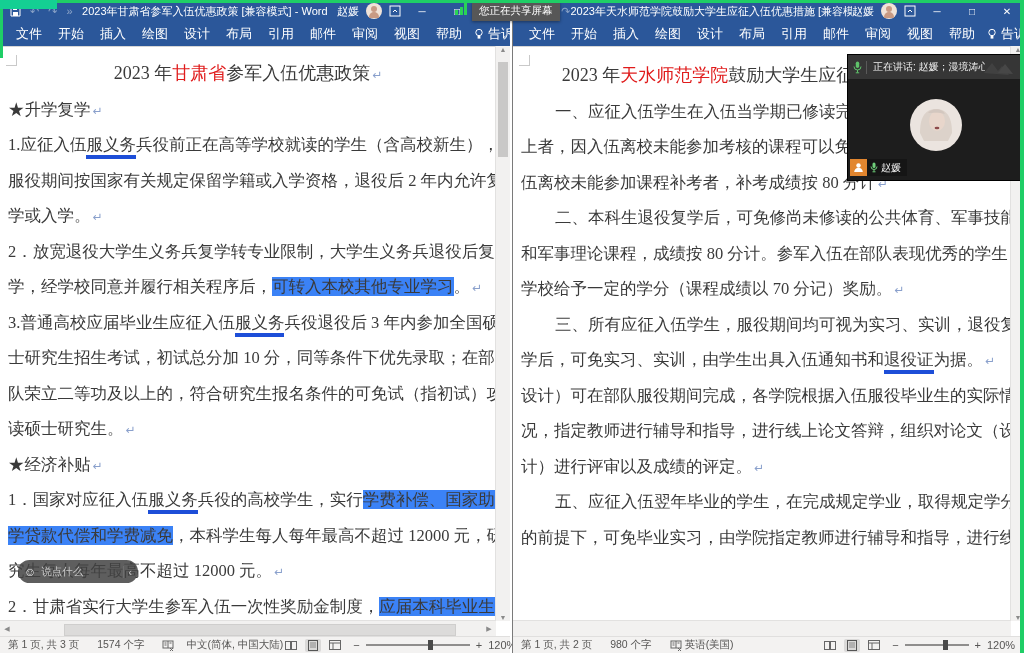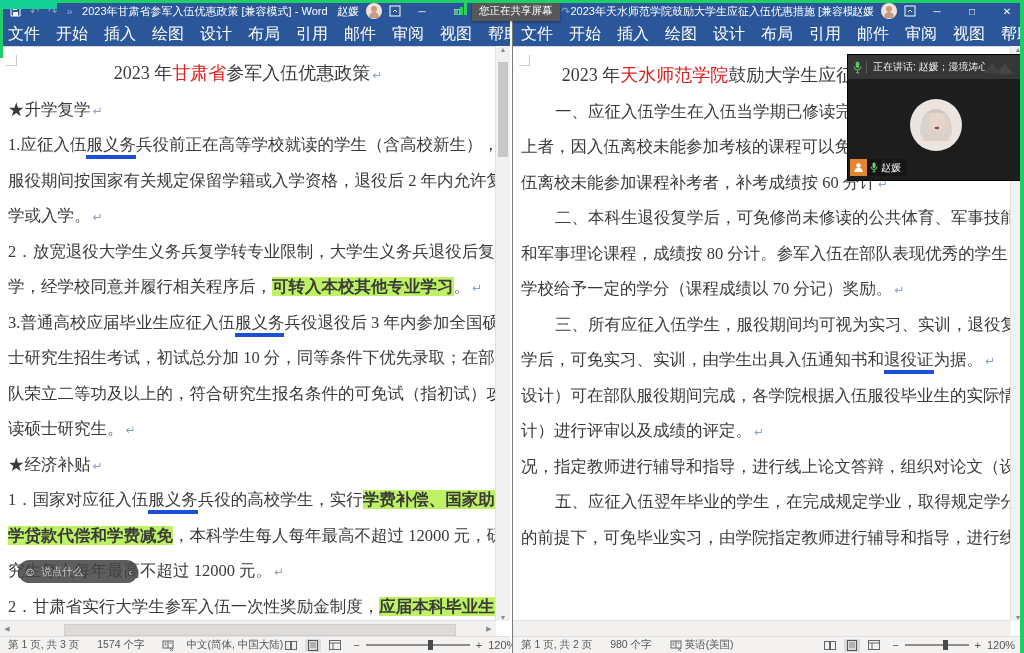--- a/index.html
+++ b/index.html
@@ -11,34 +11,34 @@
   .win.right{left:512px;width:512px;border-left:1px solid #7a7a7a;}
   .titlebar{height:22px;background:#2b579a;display:flex;align-items:center;color:#fff;font-size:11px;}
   .qat{display:flex;align-items:center;gap:9px;padding-left:10px;}
   .qat .dim{opacity:.45;}
   .tbtitle{flex:1;text-align:center;white-space:nowrap;overflow:hidden;}
   .userarea{display:flex;align-items:center;gap:7px;padding-right:4px;}
   .avatar{width:16px;height:16px;border-radius:50%;background:#f1e3d8;display:inline-block;position:relative;}
   .avatar:before{content:"";position:absolute;left:5px;top:3px;width:6px;height:6px;border-radius:50%;background:#c89a84;}
   .avatar:after{content:"";position:absolute;left:3px;top:9px;width:10px;height:6px;border-radius:5px 5px 0 0;background:#c89a84;}
   .winbtn{width:28px;height:22px;display:flex;align-items:center;justify-content:center;font-size:10px;color:#fff;}
-  .ribbon{height:24px;background:#2b579a;display:flex;align-items:center;color:#fff;font-size:16px;padding:0 0;}
+  .ribbon{height:24px;background:#2b579a;display:flex;align-items:center;color:#fff;font-size:13px;padding:0 8px;}
   .tab{padding:0 8px;white-space:nowrap;cursor:default;}
   .tellme{display:flex;align-items:center;gap:4px;margin-left:4px;white-space:nowrap;}
   .ribbon .spacer{flex:1;}
   
   .doc{position:absolute;left:0;top:46px;right:14px;bottom:32px;overflow:hidden;background:#fff;
        font-family:"Liberation Serif","DejaVu Serif",serif;color:#3a3a3a;font-size:16.5px;border-top:1px solid #d6d6d6;}
   .doc-inner{padding:9px 8px 0 8px;}
   .win.right .doc-inner{padding-top:11px;}
   .line{height:35.5px;line-height:35.5px;white-space:nowrap;}
   .line.c{text-align:center;font-size:18px;}
   .line.i{padding-left:34px;}
   .line span.r{color:#e01b1b;}
-  .line span.y{background:#bef264;font-weight:bold;}
+  .line span.y{background:#3b82f6;font-weight:normal;}
   .line span.u{border-bottom:4px solid #1d4ed8;padding-bottom:1px;}
   .line span.m{color:#8aa0cc;font-size:12px;margin-left:2px;font-family:"DejaVu Sans",sans-serif;}
   .cropmark{position:absolute;top:8px;left:6px;width:10px;height:10px;border-right:1px solid #c9c9c9;border-bottom:1px solid #c9c9c9;}
   
   .vscroll{position:absolute;top:46px;right:0;bottom:32px;width:14px;background:#f2f1f0;border-left:1px solid #e2e1e0;
            display:flex;flex-direction:column;align-items:center;justify-content:space-between;color:#8a8a8a;font-size:7px;}
   .vthumb{position:absolute;top:16px;left:2px;width:10px;height:95px;background:#c9c8c7;}
   .hscroll{position:absolute;left:0;right:14px;bottom:16px;height:16px;background:#f2f1f0;border-top:1px solid #e2e1e0;
            display:flex;align-items:center;justify-content:space-between;color:#8a8a8a;font-size:7px;}
   .hthumb{position:absolute;left:64px;top:3px;width:390px;height:10px;background:#dcdbda;border:1px solid #cfcecd;}
@@ -283,29 +283,29 @@
           <path d="M1 1h11v7H5L2 11V8H1z" fill="none" stroke="#fff"></path>
         </svg>
       </span>
   </div>
   <div class="doc">
     <span class="cropmark"></span>
     <div class="doc-inner">
         <div class="line c"><span>2023 年</span><span class="r">天水师范学院</span><span>鼓励大学生应征入伍优惠措施</span></div>
         <div class="line i"><span>一、应征入伍学生在入伍当学期已修读完成</span></div>
         <div class="line"><span>上者，因入伍离校未能参加考核的课程可以免考</span></div>
-        <div class="line"><span>伍离校未能参加课程补考者，补考成绩按 60 分计</span><span class="m">↵</span></div>
+        <div class="line"><span>伍离校未能参加课程补考者，补考成绩按 80 分计</span><span class="m">↵</span></div>
         <div class="line i"><span>二、本科生退役复学后，可免修尚未修读的公共体育、军事技能</span></div>
         <div class="line"><span>和军事理论课程，成绩按 80 分计。参军入伍在部队表现优秀的学生，</span></div>
         <div class="line"><span>学校给予一定的学分（课程成绩以 70 分记）奖励。</span><span class="m">↵</span></div>
         <div class="line i"><span>三、所有应征入伍学生，服役期间均可视为实习、实训，退役复</span></div>
         <div class="line"><span>学后，可免实习、实训，由学生出具入伍通知书和</span><span class="u">退役证</span><span>为据。</span><span class="m">↵</span></div>
         <div class="line"><span>设计）可在部队服役期间完成，各学院根据入伍服役毕业生的实际情</span></div>
+        <div class="line"><span>况，指定教师进行辅导和指导，进行线上论文答辩，组织对论文（设</span></div>
         <div class="line"><span>计）进行评审以及成绩的评定。</span><span class="m">↵</span></div>
-        <div class="line"><span>况，指定教师进行辅导和指导，进行线上论文答辩，组织对论文（设</span></div>
         <div class="line i"><span>五、应征入伍翌年毕业的学生，在完成规定学业，取得规定学分</span></div>
         <div class="line"><span>的前提下，可免毕业实习，由学院指定教师进行辅导和指导，进行线</span></div>
       </div>
   </div>
   <div class="vscroll">
     <span class="sarrow">▲</span>
     <span class="vthumb"></span>
     <span class="sarrow">▼</span>
   </div>
   <div class="hscroll"></div>

